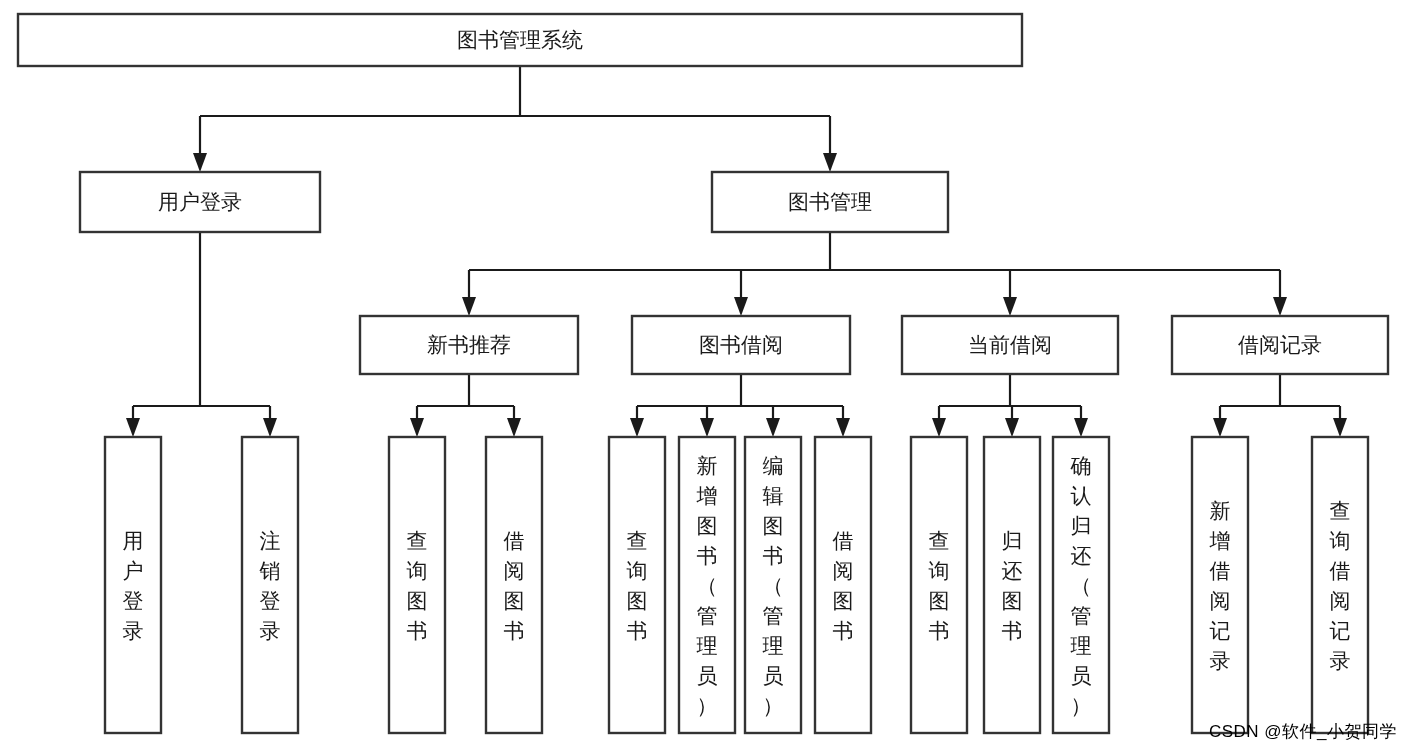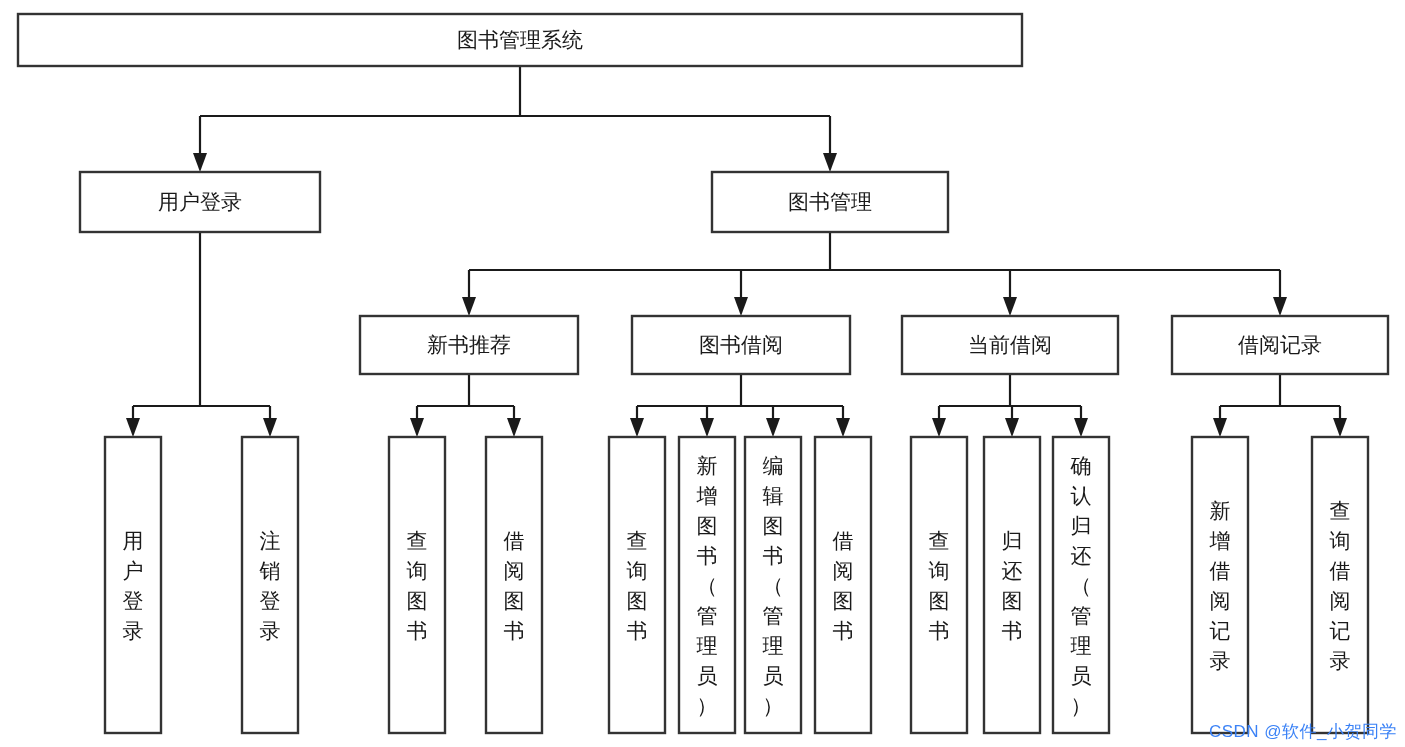--- a/index.html
+++ b/index.html
@@ -52,21 +52,21 @@
   .arrow-head {
     fill: #1a1a1a;
     stroke: none;
   }
   .watermark {
     position: absolute;
     right: 8px;
     bottom: 4px;
     font-family: "Liberation Sans", "DejaVu Sans", sans-serif;
     font-size: 17px;
-    color: #3b82f6;
+    color: #000000;
     letter-spacing: 0.5px;
     white-space: nowrap;
     user-select: none;
   }
 </style>
 </head>
 <body>
 
 <div id="diagram-root">
   <svg class="flow" viewBox="0 0 1405 747" xmlns="http://www.w3.org/2000/svg">

